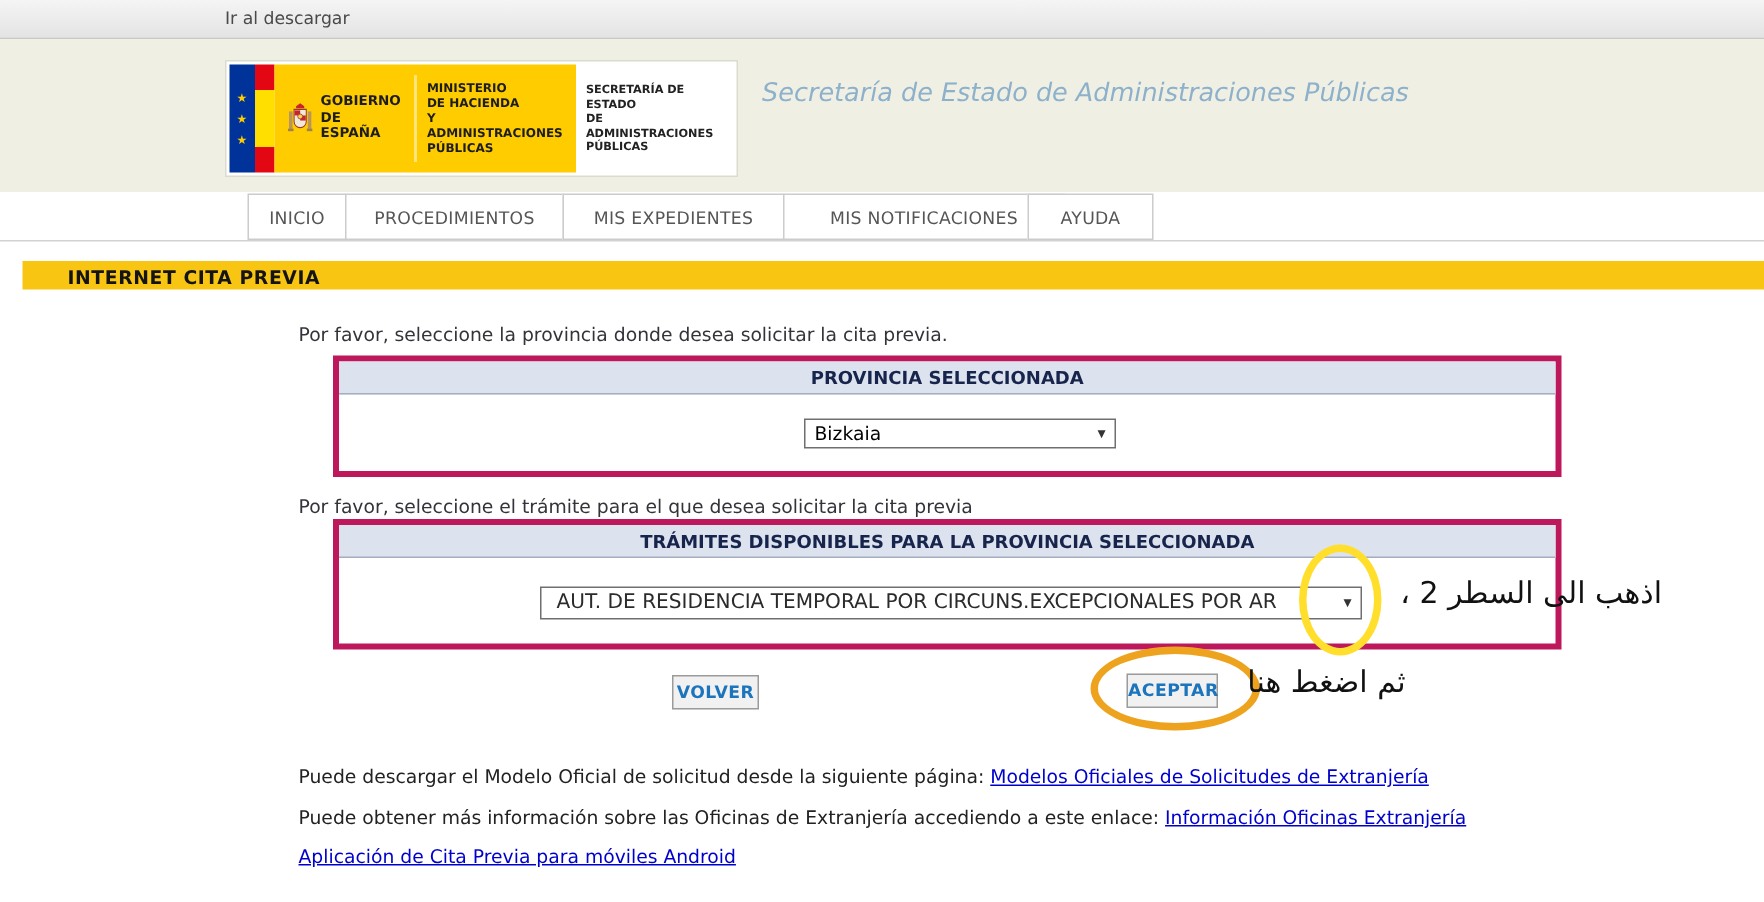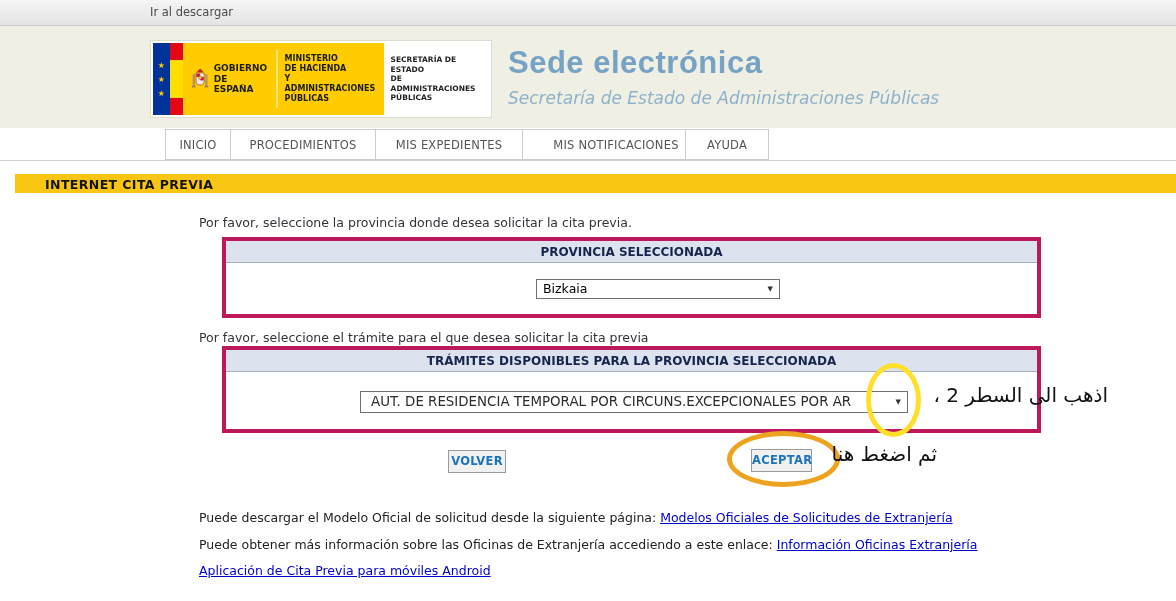--- a/index.html
+++ b/index.html
@@ -53,21 +53,21 @@
   .table1 { top:237px; }
   .table2 { top:346px; }
   .thead { height:22px; background:#dde3ee; border-bottom:1px solid #a3aebf; text-align:center;
            font-size:12px; font-weight:bold; color:#17254d; line-height:22px; }
   .tbody { position:relative; }
   .tbody1 { height:51px; }
   .tbody2 { height:57px; }
 
   .select { position:absolute; background:#fff; border:1px solid #6f6f6f; cursor:pointer;
             white-space:nowrap; overflow:hidden; }
-  .select1 { left:310px; top:16px; width:244px; height:20px; font-size:12.5px; line-height:18px; padding:0 20px 0 6px; color:#000; }
+  .select1 { left:310px; top:16px; width:208px; height:20px; font-size:12.5px; line-height:18px; padding:0 20px 0 6px; color:#000; }
   .select2 { left:134px; top:19px; width:548px; height:22px; font-size:13.4px; line-height:20px; padding:0 20px 0 10px; color:#2b2b2b; }
   .select-arrow { position:absolute; right:6px; top:50%; transform:translateY(-50%); font-size:7px; color:#333; }
 
   .btn { position:absolute; height:23px; background:#f1f1f1; border:1px solid #9b9b9b;
          color:#1c74bd; font-weight:bold; font-size:11.5px; text-align:center; line-height:21px; cursor:pointer; letter-spacing:0.3px; }
   .btn-volver { left:448px; top:450px; width:58px; }
   .btn-aceptar { left:751px; top:449px; width:61px; }
 
   .footer-line { position:absolute; left:199px; font-size:12.5px; color:#222; }
   .f1 { top:510px; } .f2 { top:537px; } .f3 { top:563px; }
@@ -124,21 +124,20 @@
           <div>DE HACIENDA</div>
           <div>Y ADMINISTRACIONES PÚBLICAS</div>
         </div>
       </div>
       <div class="secretaria">
         <div>SECRETARÍA DE ESTADO</div>
         <div>DE ADMINISTRACIONES  PÚBLICAS</div>
       </div>
     </div>
     <div class="title-block">
-      <div class="site-title">Sede electrónica</div>
       <div class="site-subtitle">Secretaría de Estado de Administraciones Públicas</div>
     </div>
   </div>
 
   <div class="nav">
     <div class="tab tab-0">
         <span>INICIO</span>
       </div>
     <div class="tab tab-1">
         <span>PROCEDIMIENTOS</span>

